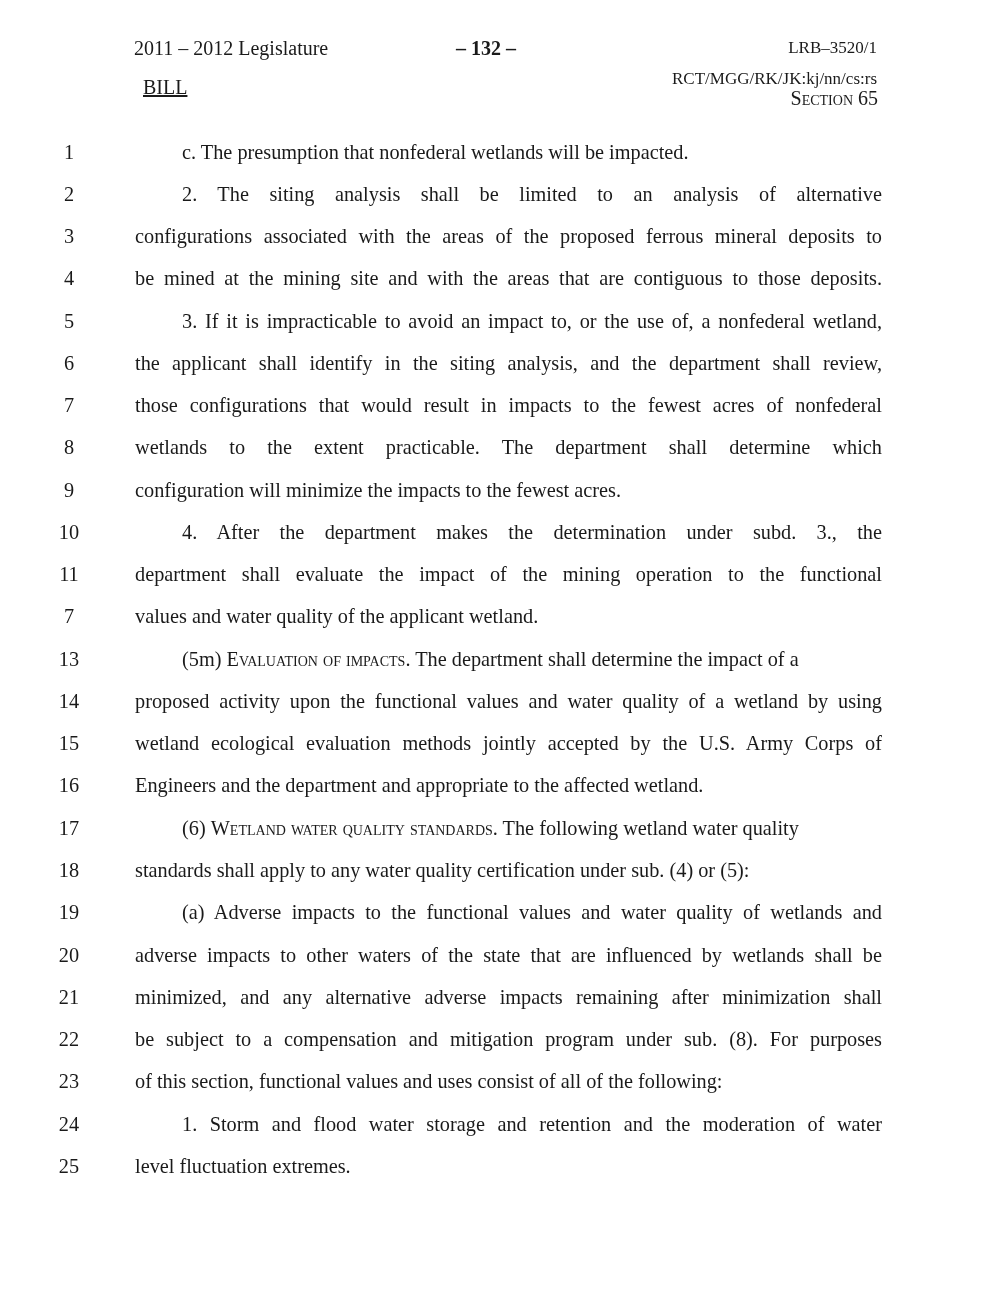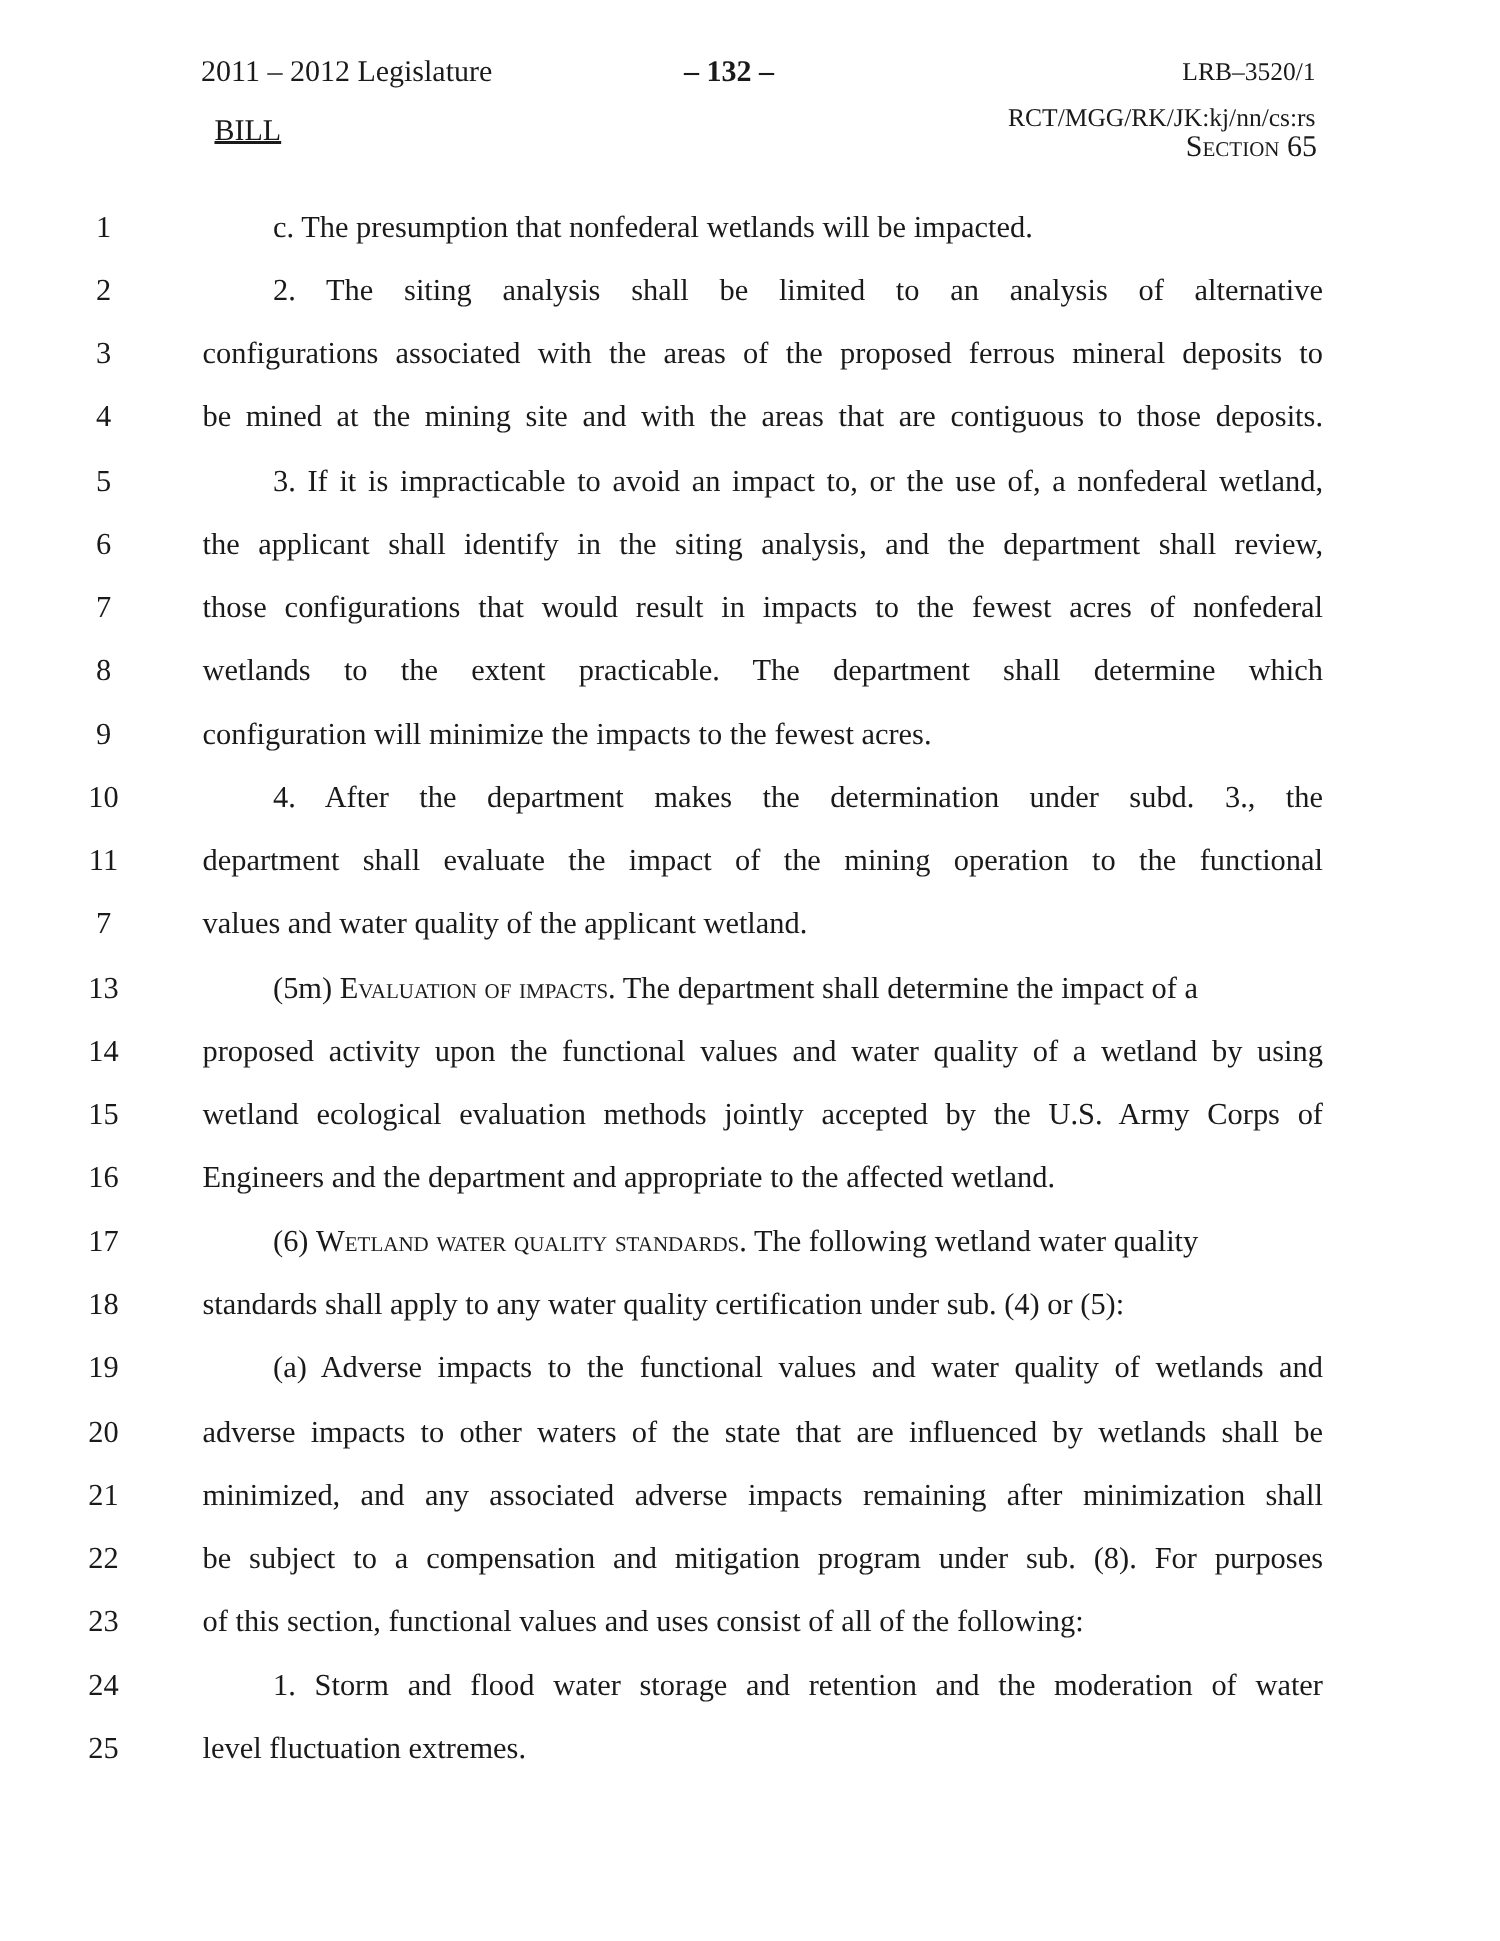--- a/index.html
+++ b/index.html
@@ -108,21 +108,21 @@
   <div class="ln" style="top:897px">
       <span class="num">19</span>
       <span class="txt ind just">(a)  Adverse impacts to the functional values and water quality of wetlands and</span>
     </div>
   <div class="ln" style="top:940px">
       <span class="num">20</span>
       <span class="txt just">adverse impacts to other waters of the state that are influenced by wetlands shall be</span>
     </div>
   <div class="ln" style="top:982px">
       <span class="num">21</span>
-      <span class="txt just">minimized, and any associated adverse impacts remaining after minimization shall</span>
+      <span class="txt just">minimized, and any alternative adverse impacts remaining after minimization shall</span>
     </div>
   <div class="ln" style="top:1024px">
       <span class="num">22</span>
       <span class="txt just">be subject to a compensation and mitigation program under sub. (8).  For purposes</span>
     </div>
   <div class="ln" style="top:1066px">
       <span class="num">23</span>
       <span class="txt">of this section, functional values and uses consist of all of the following:</span>
     </div>
   <div class="ln" style="top:1109px">

